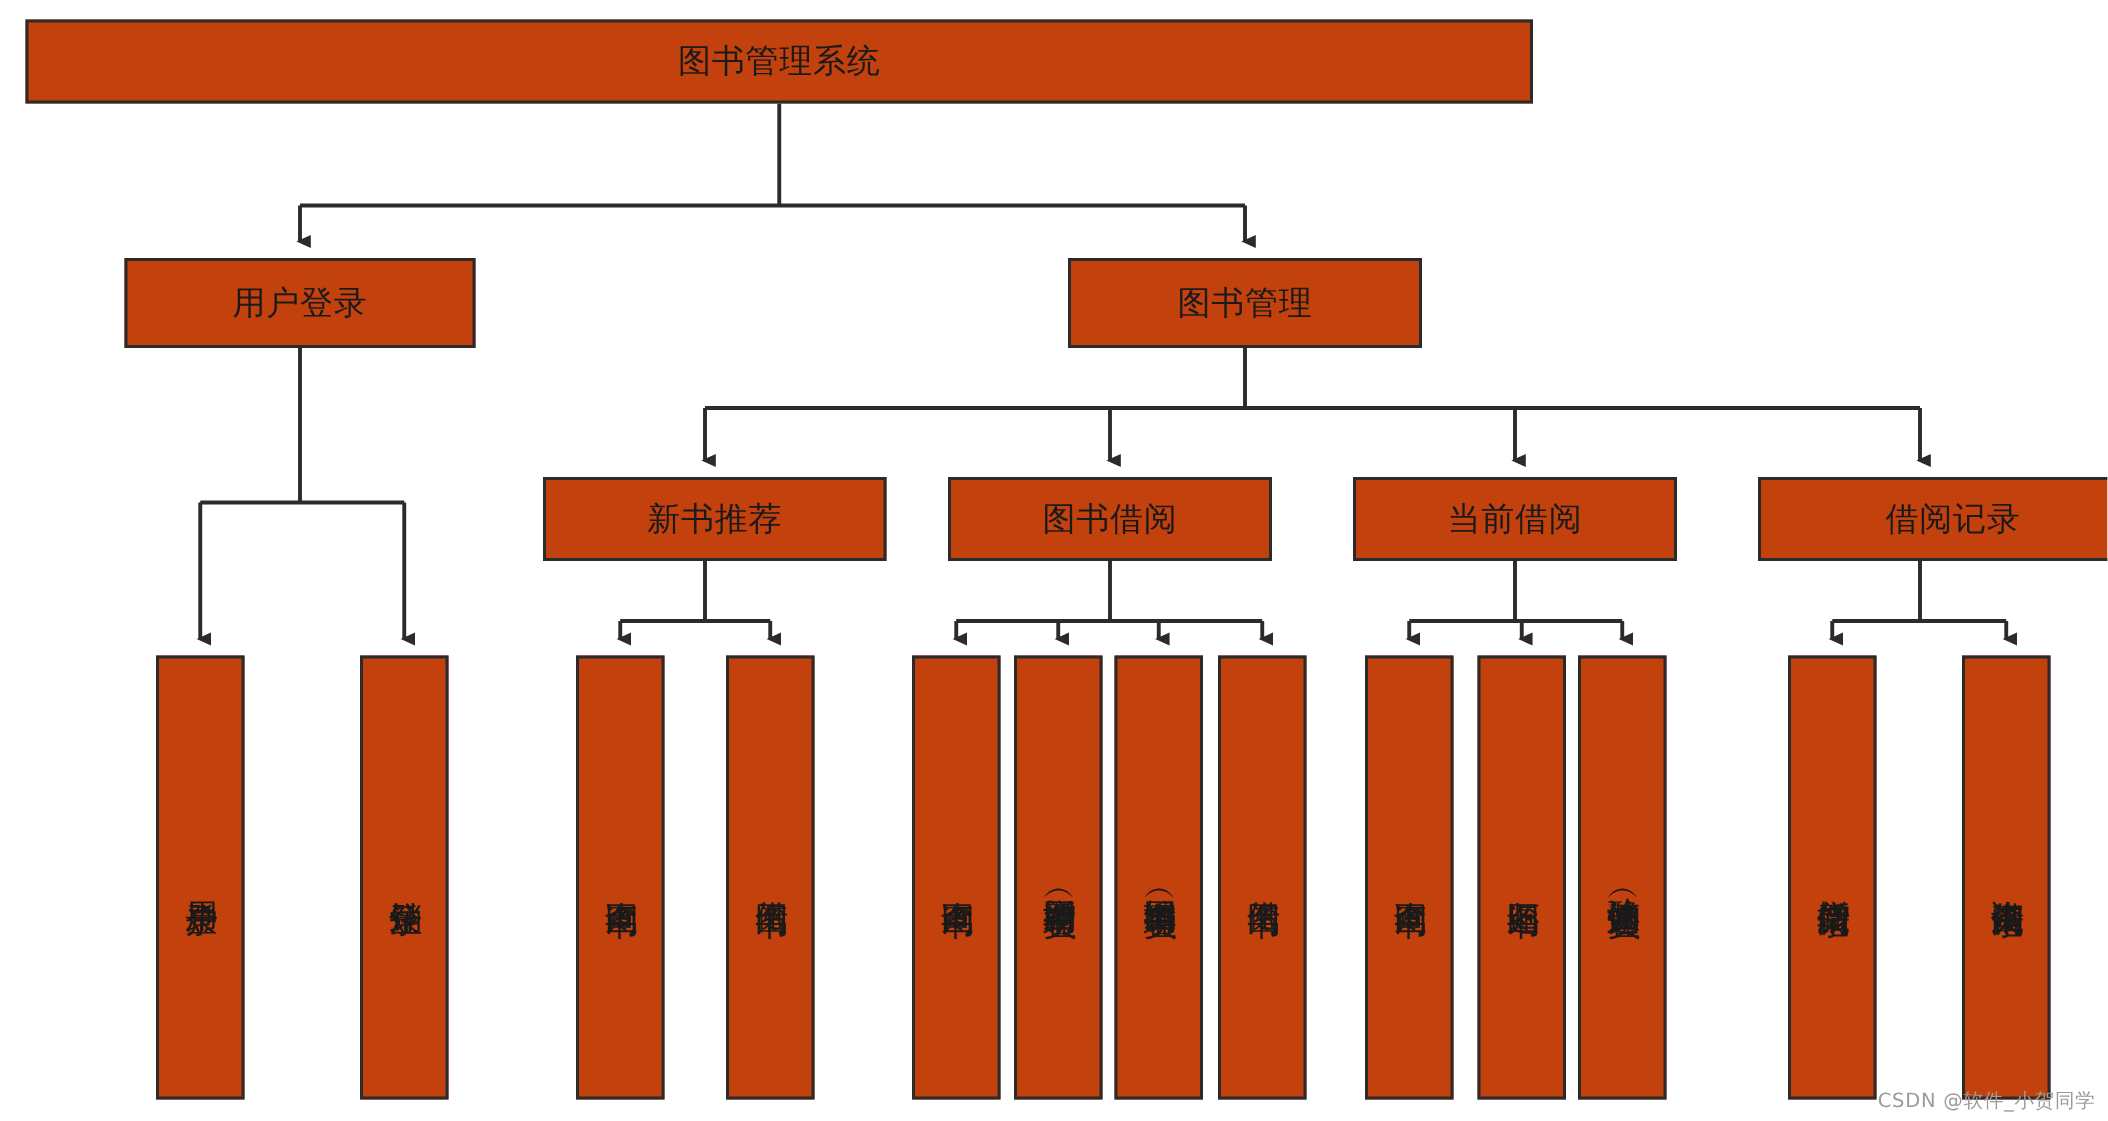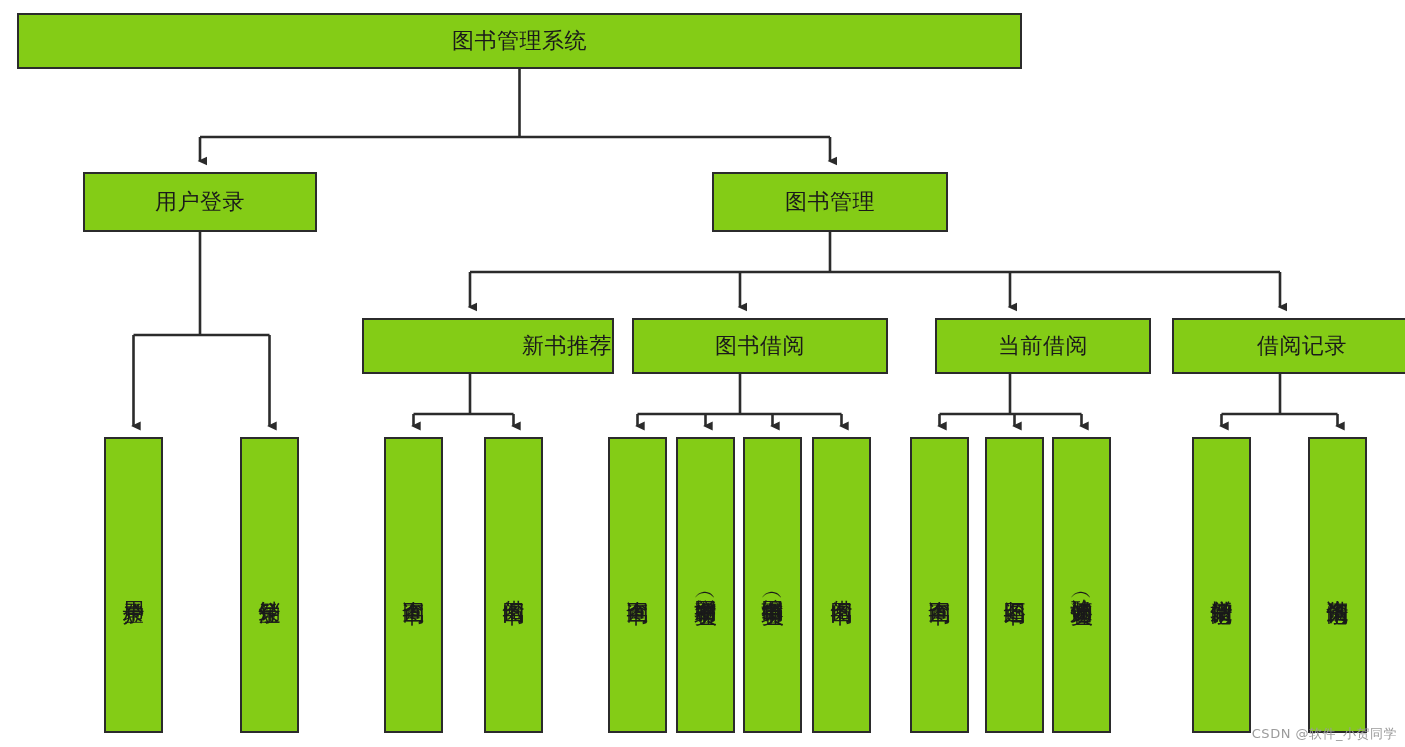--- a/index.html
+++ b/index.html
@@ -21,21 +21,21 @@
     position: absolute;
     left: 0;
     top: 0;
     width: 1405px;
     height: 747px;
   }
   .node {
     position: absolute;
     box-sizing: border-box;
     border: 2px solid #2b2b2b;
-    background: #84cc16;
+    background: #c2410c;
     display: flex;
     align-items: center;
     justify-content: center;
     color: #1a1a1a;
   }
   .node.horiz {
     font-size: 22px;
     letter-spacing: 0.5px;
   }
   .node.vert {
@@ -119,29 +119,29 @@
   </div>
 
   <div class="node horiz" style="left: 83px; top: 172px; width: 234px; height: 60px;">
     <span class="label">用户登录</span>
   </div>
 
   <div class="node horiz" style="left: 712px; top: 172px; width: 236px; height: 60px;">
     <span class="label">图书管理</span>
   </div>
 
-  <div class="node horiz" style="left: 362px; top: 318px; width: 252px; height: 56px; justify-content: flex-end;">
+  <div class="node horiz" style="left: 362px; top: 318px; width: 229px; height: 56px;">
     <span class="label">新书推荐</span>
   </div>
 
-  <div class="node horiz" style="left: 632px; top: 318px; width: 256px; height: 56px;">
+  <div class="node horiz" style="left: 632px; top: 318px; width: 216px; height: 56px;">
     <span class="label">图书借阅</span>
   </div>
 
-  <div class="node horiz" style="left: 902px; top: 318px; width: 216px; height: 56px; margin-left: 33px;">
+  <div class="node horiz" style="left: 902px; top: 318px; width: 216px; height: 56px;">
     <span class="label">当前借阅</span>
   </div>
 
   <div class="node horiz" style="left: 1172px; top: 318px; width: 260px; height: 56px;">
     <span class="label">借阅记录</span>
   </div>
 
   <div class="node vert" style="left: 104px; top: 437px; width: 59px; height: 296px;">
     <span class="label">用户登录</span>
   </div>

